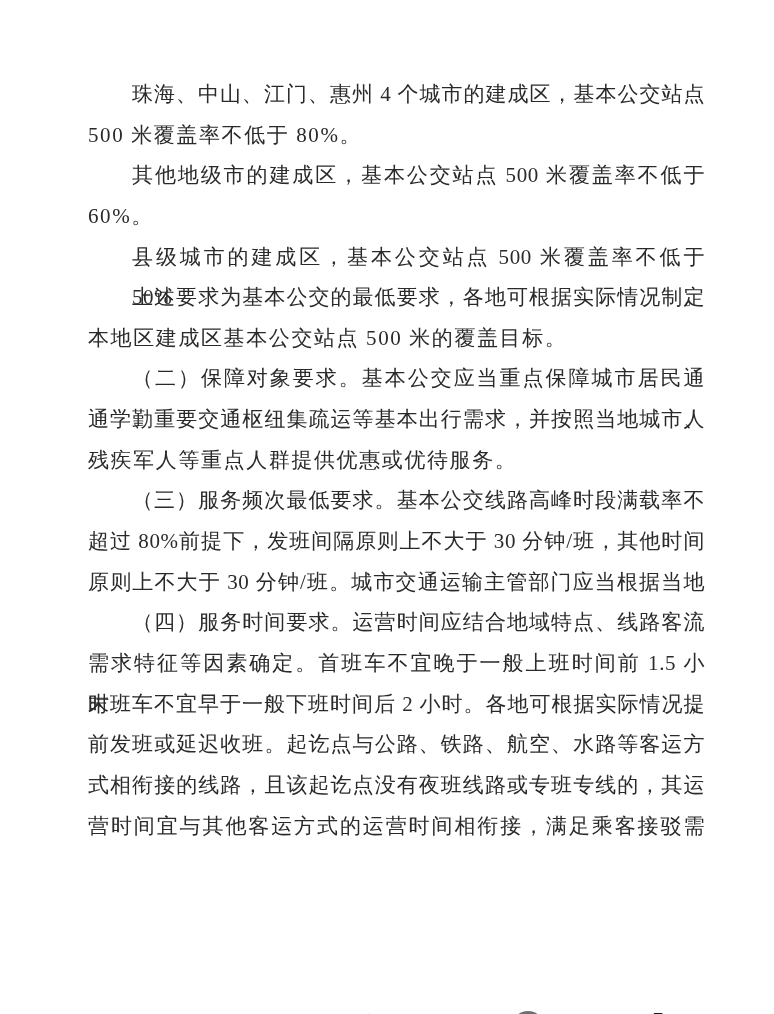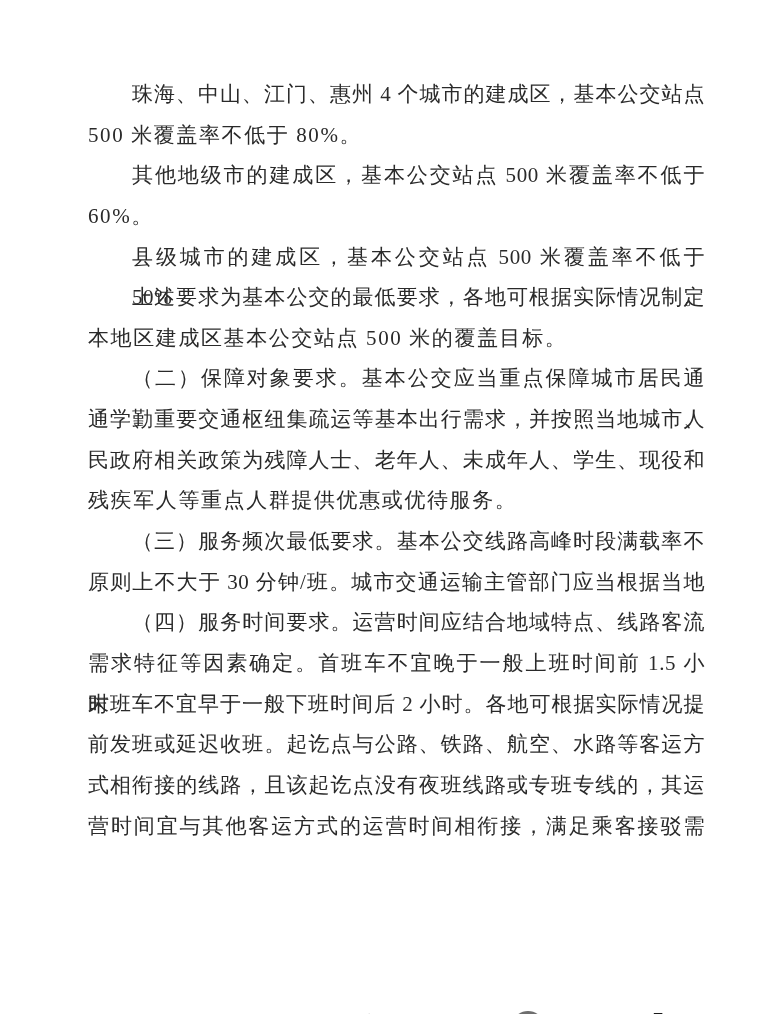--- a/index.html
+++ b/index.html
@@ -76,23 +76,23 @@
   <div class="textblock">
     <div class="line full indent">珠海、中山、江门、惠州 4 个城市的建成区，基本公交站点</div>
     <div class="line last">500 米覆盖率不低于 80%。</div>
     <div class="line full indent">其他地级市的建成区，基本公交站点 500 米覆盖率不低于</div>
     <div class="line last">60%。</div>
     <div class="line full indent">县级城市的建成区，基本公交站点 500 米覆盖率不低于 50%。</div>
     <div class="line full indent">上述要求为基本公交的最低要求，各地可根据实际情况制定</div>
     <div class="line last">本地区建成区基本公交站点 500 米的覆盖目标。</div>
     <div class="line full indent">（二）保障对象要求。基本公交应当重点保障城市居民通勤、</div>
     <div class="line full">通学、重要交通枢纽集疏运等基本出行需求，并按照当地城市人</div>
-    <div class="line full">民政府相关政策为残障人士、老年人、未成年人、学生、现役和</div>
     <div class="line last">残疾军人等重点人群提供优惠或优待服务。</div>
     <div class="line full indent">（三）服务频次最低要求。基本公交线路高峰时段满载率不</div>
+    <div class="line full">超过 80%前提下，发班间隔原则上不大于 30 分钟/班，其他时间</div>
     <div class="line full">原则上不大于 30 分钟/班。城市交通运输主管部门应当根据当地</div>
     <div class="line full indent">（四）服务时间要求。运营时间应结合地域特点、线路客流</div>
     <div class="line full">需求特征等因素确定。首班车不宜晚于一般上班时间前 1.5 小时，</div>
     <div class="line full">末班车不宜早于一般下班时间后 2 小时。各地可根据实际情况提</div>
     <div class="line full">前发班或延迟收班。起讫点与公路、铁路、航空、水路等客运方</div>
     <div class="line full">式相衔接的线路，且该起讫点没有夜班线路或专班专线的，其运</div>
     <div class="line full">营时间宜与其他客运方式的运营时间相衔接，满足乘客接驳需</div>
   </div>
 
   <div class="footer">

